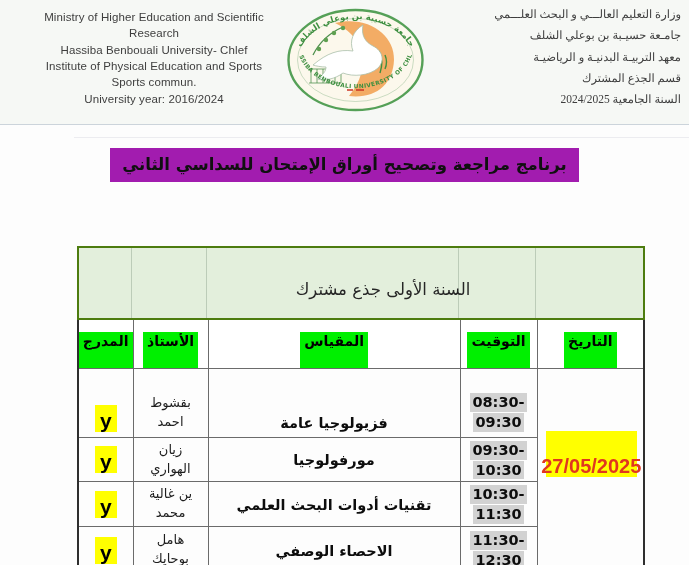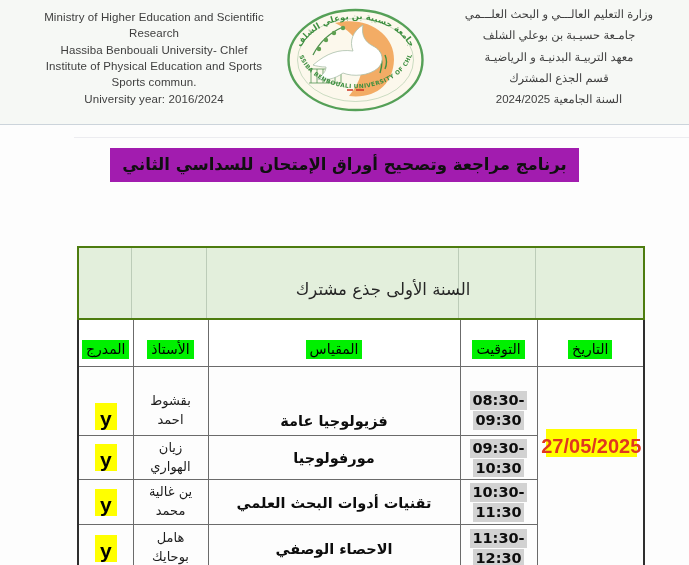--- a/index.html
+++ b/index.html
@@ -13,22 +13,22 @@
   .top-band {
     position:absolute; top:0; left:0; right:0; height:124px;
     background:#f6f8f5; border-bottom:1px solid #ccd4db;
   }
   .faint-line { position:absolute; top:137px; left:74px; right:0; border-top:1px solid #ececf0; }
   .hdr-left {
     position:absolute; top:9px; left:24px; width:260px; text-align:center;
     font-size:11.5px; line-height:1.42; color:#3e3e3e; letter-spacing:.1px;
   }
   .hdr-right {
-    position:absolute; top:4px; right:8px; width:244px; text-align:center;
-    direction:rtl; font-family:Liberation Sans, sans-serif;
+    position:absolute; top:4px; right:8px; width:244px; 
+    direction:rtl; font-family:Liberation Serif, serif;
     font-size:11.5px; line-height:1.85; color:#3e3e3e;
   }
   .logo { position:absolute; top:5px; left:283px; width:145px; height:110px; }
 
   
   .title-row { position:absolute; top:148px; left:0; width:100%; text-align:center; }
   .title-hl {
     display:inline-block; background:#a21caf; direction:rtl; color:#101010;
     font-family:"DejaVu Sans", sans-serif; font-weight:bold; font-size:16.5px;
     padding:7px 12px 8px;
@@ -46,21 +46,21 @@
     background:#e3efdc; border:2px solid #4d7c0f; height:70px;
     font-size:16.5px; color:#262626; position:relative;
   }
   td.merged .hdr-txt { position:relative; right:-22px; top:6px; }
   .vline { position:absolute; top:0; bottom:0; width:1px; background:rgba(125,148,125,.38); }
   .vl1 { right:107px; } .vl2 { right:184px; } .vl3 { right:436px; } .vl4 { right:511px; }
 
   tr.colhdr td { height:46px; background:#ffffff; }
   .col-label {
     display:inline-block; background:#00f000; color:#000;
-    font-weight:normal; font-size:14px; padding:1px 4px 2px; margin-top:12px;
+    font-weight:bold; font-size:14px; padding:1px 4px 19px; margin-top:12px;
   }
 
   tr.r1 td { height:63px; }
   tr.r2 td { height:43px; }
   tr.r3 td { height:44px; }
   tr.r4 td { height:46px; }
   tr.r1 td.low { vertical-align:bottom; padding-bottom:5px; }
 
   .subject { font-weight:bold; font-size:14.5px; color:#0d0d0d; }
   .prof { font-size:13px; line-height:1.45; color:#1d1d1d; }
@@ -68,21 +68,21 @@
     display:inline-block; direction:ltr; background:#d2d2d2;
     font-weight:bold; font-size:14.5px; line-height:1.3; padding:0 2px; color:#0d0d0d;
   }
   .hall-hl {
     display:inline-block; background:#ffff00; color:#000;
     font-family:"Liberation Sans", sans-serif; font-weight:bold;
     font-size:21px; line-height:1.0; padding:5px 5px 1px;
   }
   td.date-cell { position:relative; vertical-align:top; }
   .date-hl {
-    position:absolute; top:62px; left:8px; right:6px; height:28px;
+    position:absolute; top:62px; left:8px; right:6px; height:46px;
     background:#ffff00; display:flex; align-items:flex-end; justify-content:center;
   }
   .date-text {
     direction:ltr; color:#e0371f; font-weight:600; font-size:20px;
     line-height:1; padding-bottom:1px; font-family:"Liberation Sans", sans-serif;
   }
 </style>
 </head>
 <body>
 

